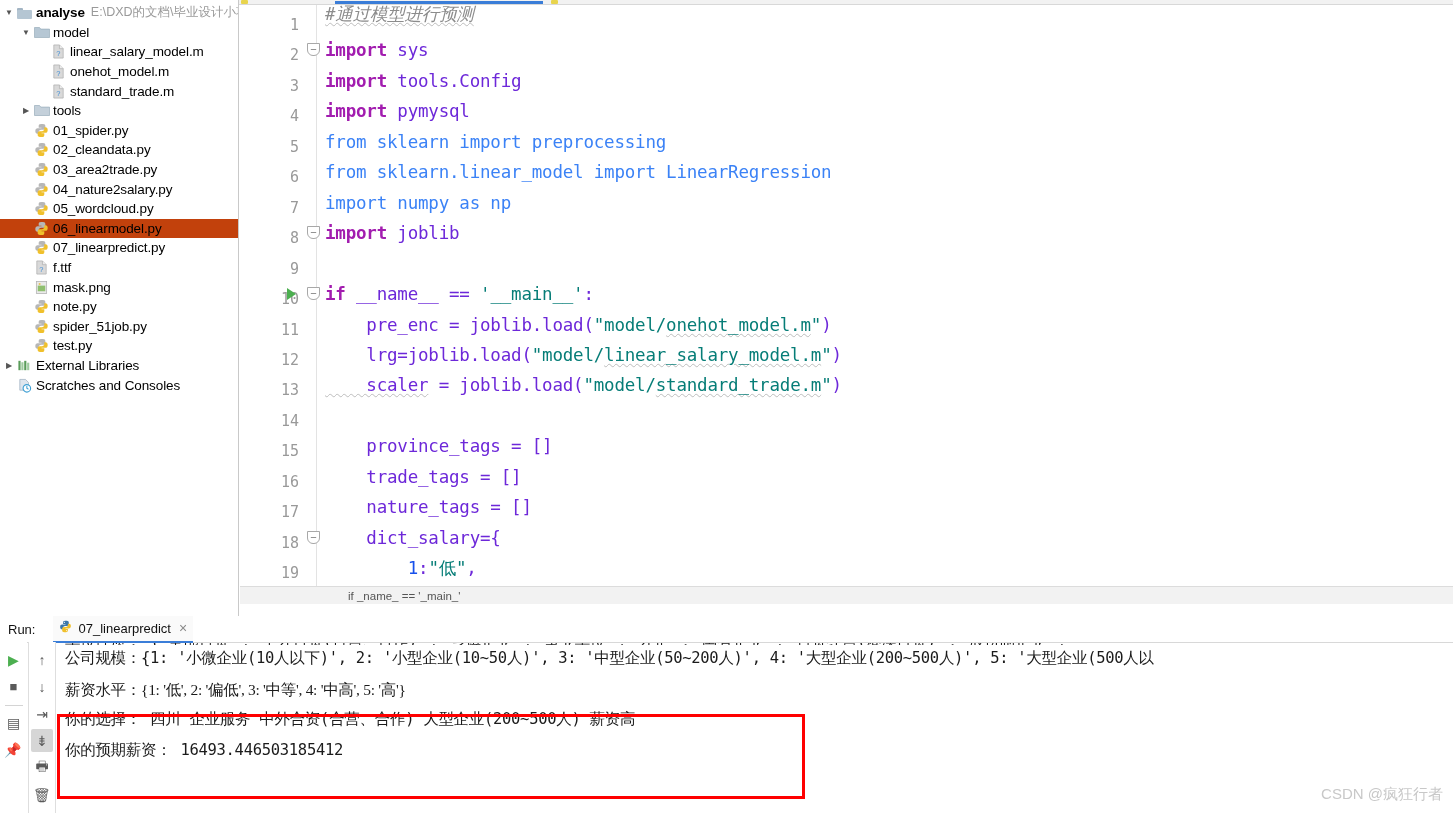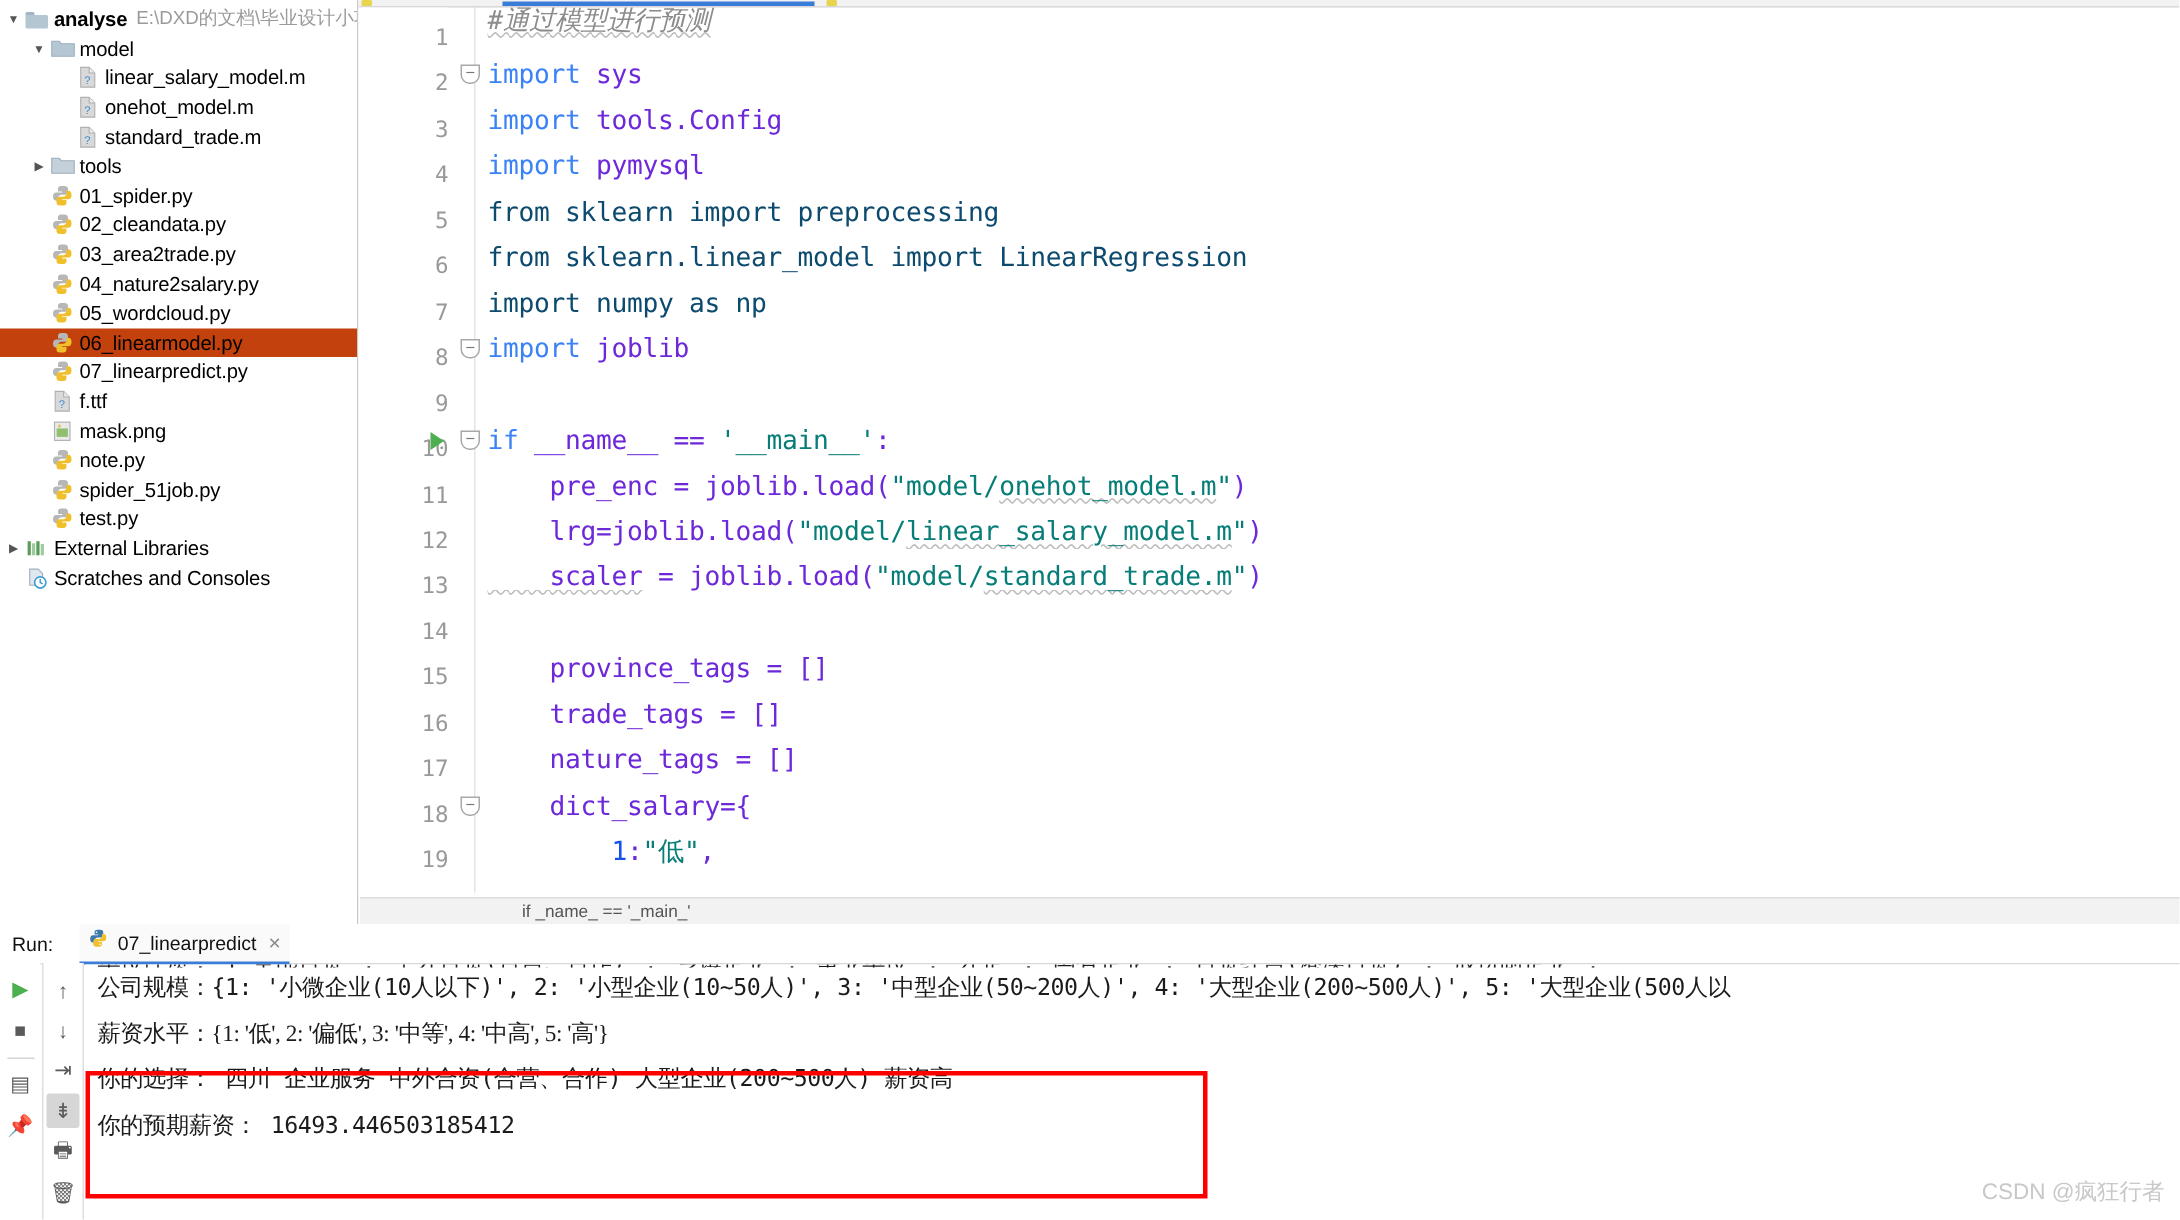--- a/index.html
+++ b/index.html
@@ -131,30 +131,30 @@
   .codeline {
     position: absolute;
     left: 86px;
     white-space: pre;
     font-family: "DejaVu Sans Mono", "Liberation Mono", monospace;
     font-size: 17.5px;
     line-height: 20px;
     color: #1b1b1b;
     letter-spacing: -0.2px;
   }
-  .kw      { color: #3b82f6; font-weight: normal; }
+  .kw      { color: #a21caf; font-weight: bold; }
   .str     { color: #067d77; }
   .num     { color: #1750eb; }
   .cmt     { color: #8c8c8c; font-style: italic; }
-  .dim     { color: #0c4a6e; }
+  .dim     { color: #3b82f6; }
   .ident   { color: #6d28d9; }
   .squig   { text-decoration: underline wavy #bdbdbd 1px; text-underline-offset: 2px; }
 
   #breadcrumb {
-    position: absolute; left: 240px; bottom: 0;
+    position: absolute; left: 240px; bottom: 12px;
     width: 1213px; height: 18px;
     background: #f2f2f2;
     border-top: 1px solid #dcdcdc;
     font-size: 11.5px;
     color: #555;
     display: flex; align-items: center;
     padding-left: 108px;
     box-sizing: border-box;
     font-family: "Liberation Sans", sans-serif;
   }

